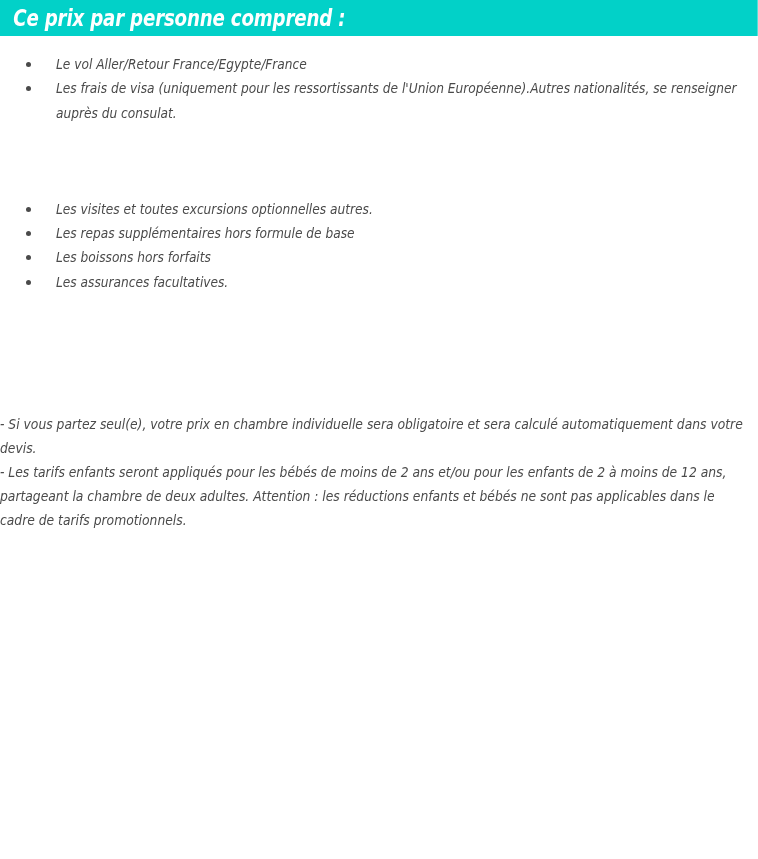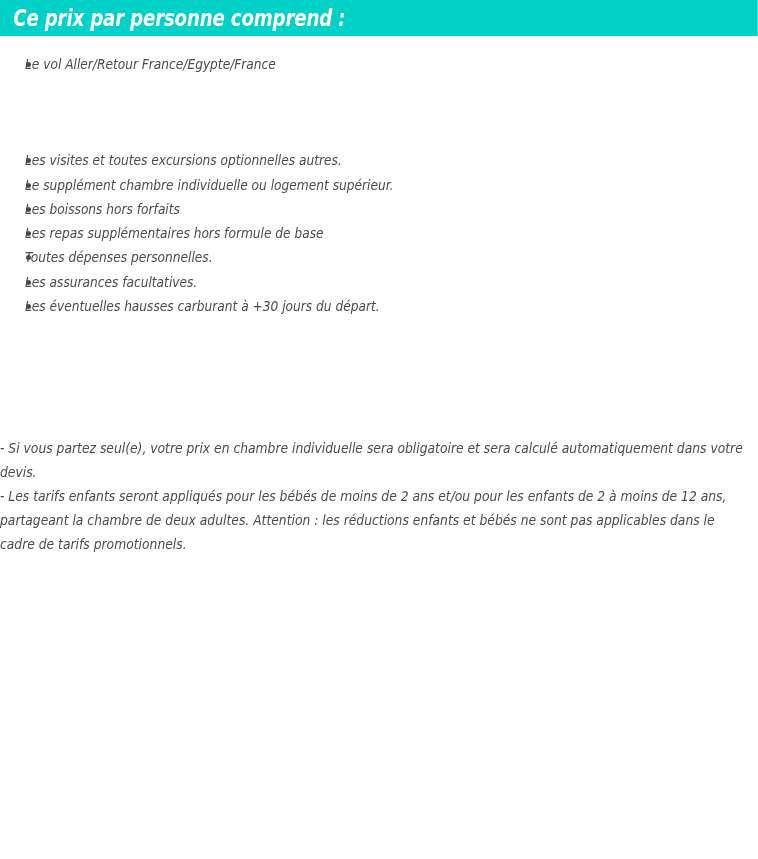--- a/index.html
+++ b/index.html
@@ -48,21 +48,21 @@
   .bar-wrap.narrow   { width: 752px; }
 
   
   ul.bullets {
     list-style: none;
     margin: 0;
     padding: 0;
   }
   ul.bullets > li {
     position: relative;
-    padding-left: 25px;
+    padding-left: 56px;
     padding-right: 14px;
     margin: 0;
     color: #4a4a4a;
     font-family: "Liberation Sans Narrow", "DejaVu Sans Condensed", "Liberation Sans", sans-serif;
     font-style: italic;
     font-size: 14.6px;
     line-height: 24.3px;
   }
   ul.bullets > li .li-text {
     display: inline-block;
@@ -110,35 +110,33 @@
 <div class="page">
 
   <div class="bar-wrap">
     <div class="section-header bar-full">Ce prix par personne comprend :</div>
   </div>
 
   <div class="list-top-pad"></div>
 
   <ul class="bullets">
     <li><span class="li-text">Le vol Aller/Retour France/Egypte/France</span></li>
+    <li><span class="li-text">Les frais de visa (uniquement pour les ressortissants de l'Union Européenne).Autres nationalités, se renseigner auprès du consulat.</span></li>
   </ul>
 
   <div class="gap-after-list-1"></div>
 
 
   <div class="list-top-pad"></div>
 
   <ul class="bullets">
     <li><span class="li-text">Les visites et toutes excursions optionnelles autres.</span></li>
-    <li><span class="li-text">Le supplément chambre individuelle ou logement supérieur.</span></li>
+    <li><span class="li-text">Les repas supplémentaires hors formule de base</span></li>
     <li><span class="li-text">Les boissons hors forfaits</span></li>
-    <li><span class="li-text">Les repas supplémentaires hors formule de base</span></li>
-    <li><span class="li-text">Toutes dépenses personnelles.</span></li>
     <li><span class="li-text">Les assurances facultatives.</span></li>
-    <li><span class="li-text">Les éventuelles hausses carburant à +30 jours du départ.</span></li>
   </ul>
 
   <div class="gap-after-list-2"></div>
 
 
   <div class="para-top-pad"></div>
 
   <p class="para"><span class="p-text">- Si vous partez seul(e), votre prix en chambre individuelle sera obligatoire et sera calculé automatiquement dans votre devis.</span></p>
   <p class="para"><span class="p-text">- Les tarifs enfants seront appliqués pour les bébés de moins de 2 ans et/ou pour les enfants de 2 à moins de 12 ans, partageant la chambre de deux adultes. Attention : les réductions enfants et bébés ne sont pas applicables dans le cadre de tarifs promotionnels.</span></p>
 

